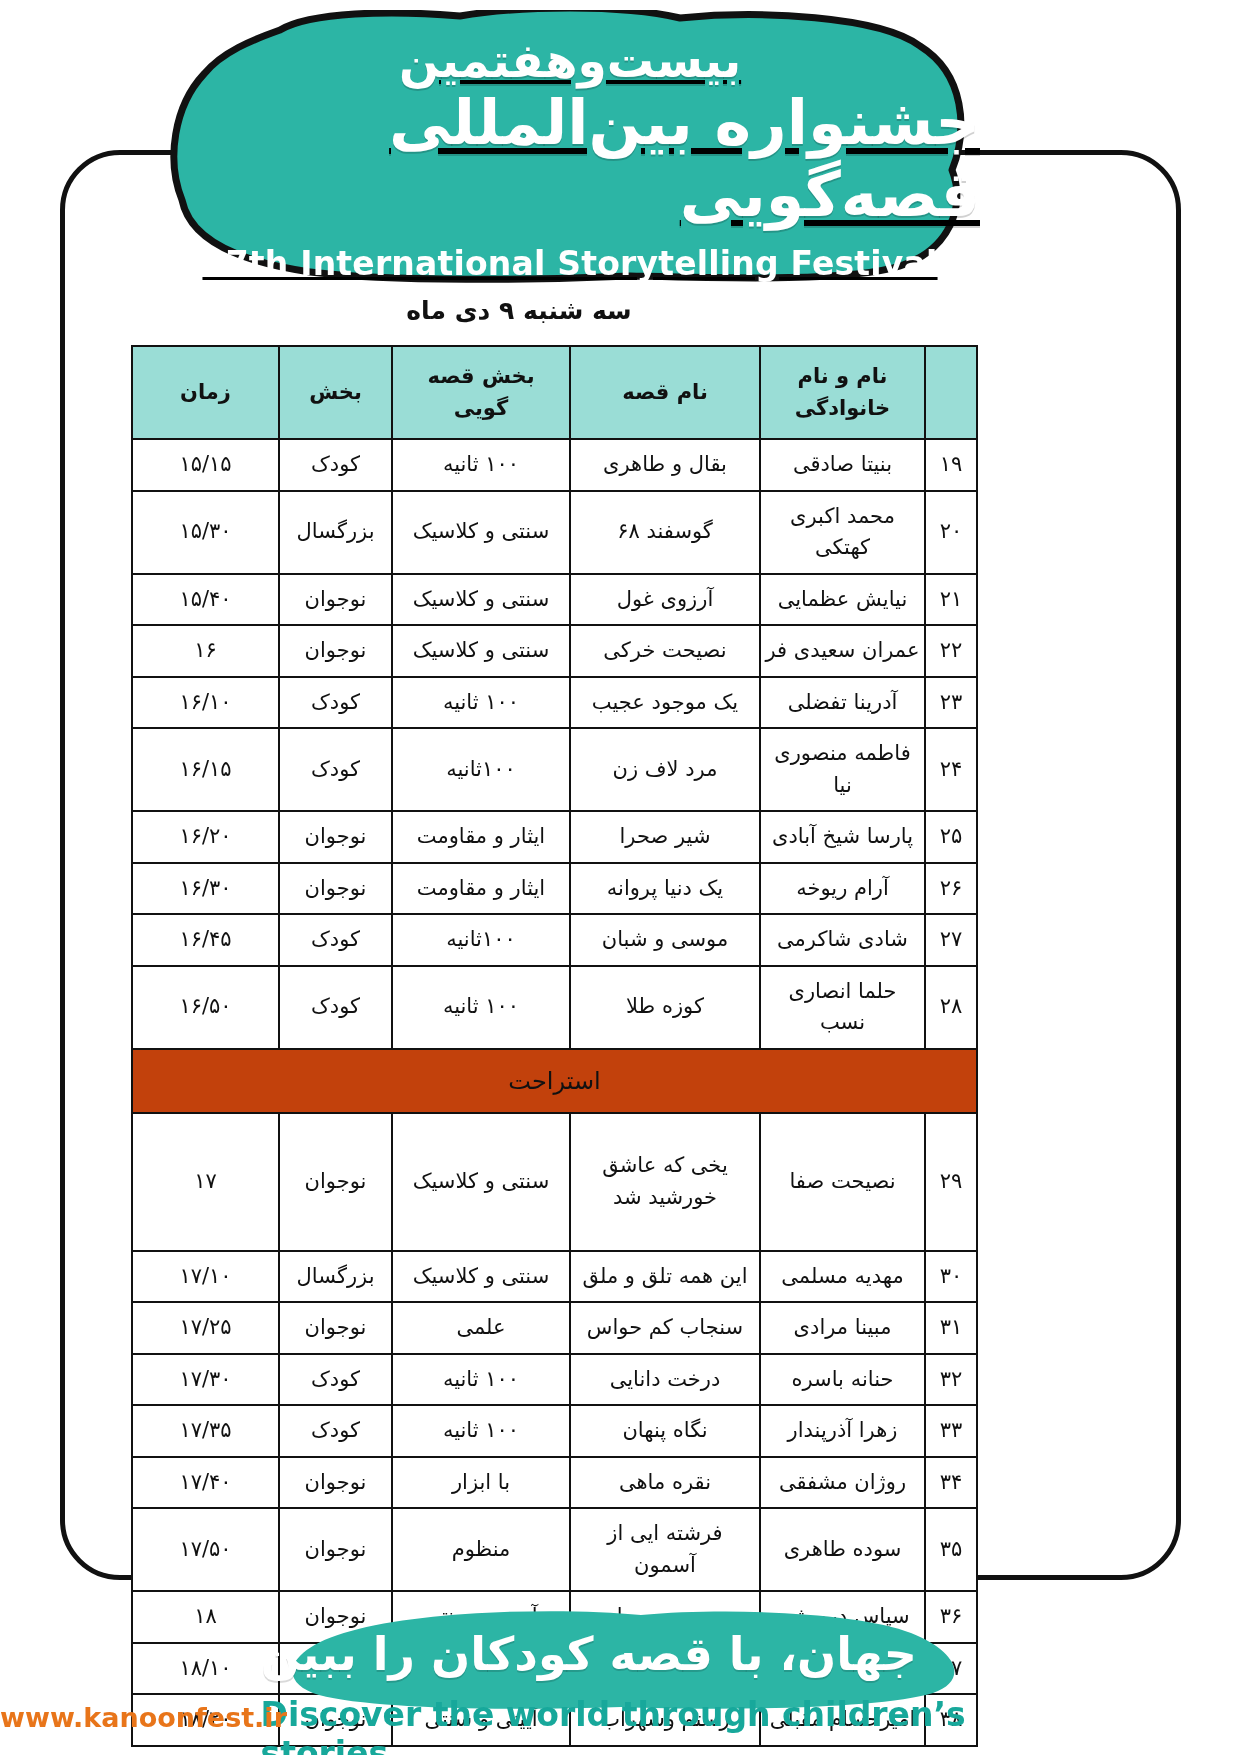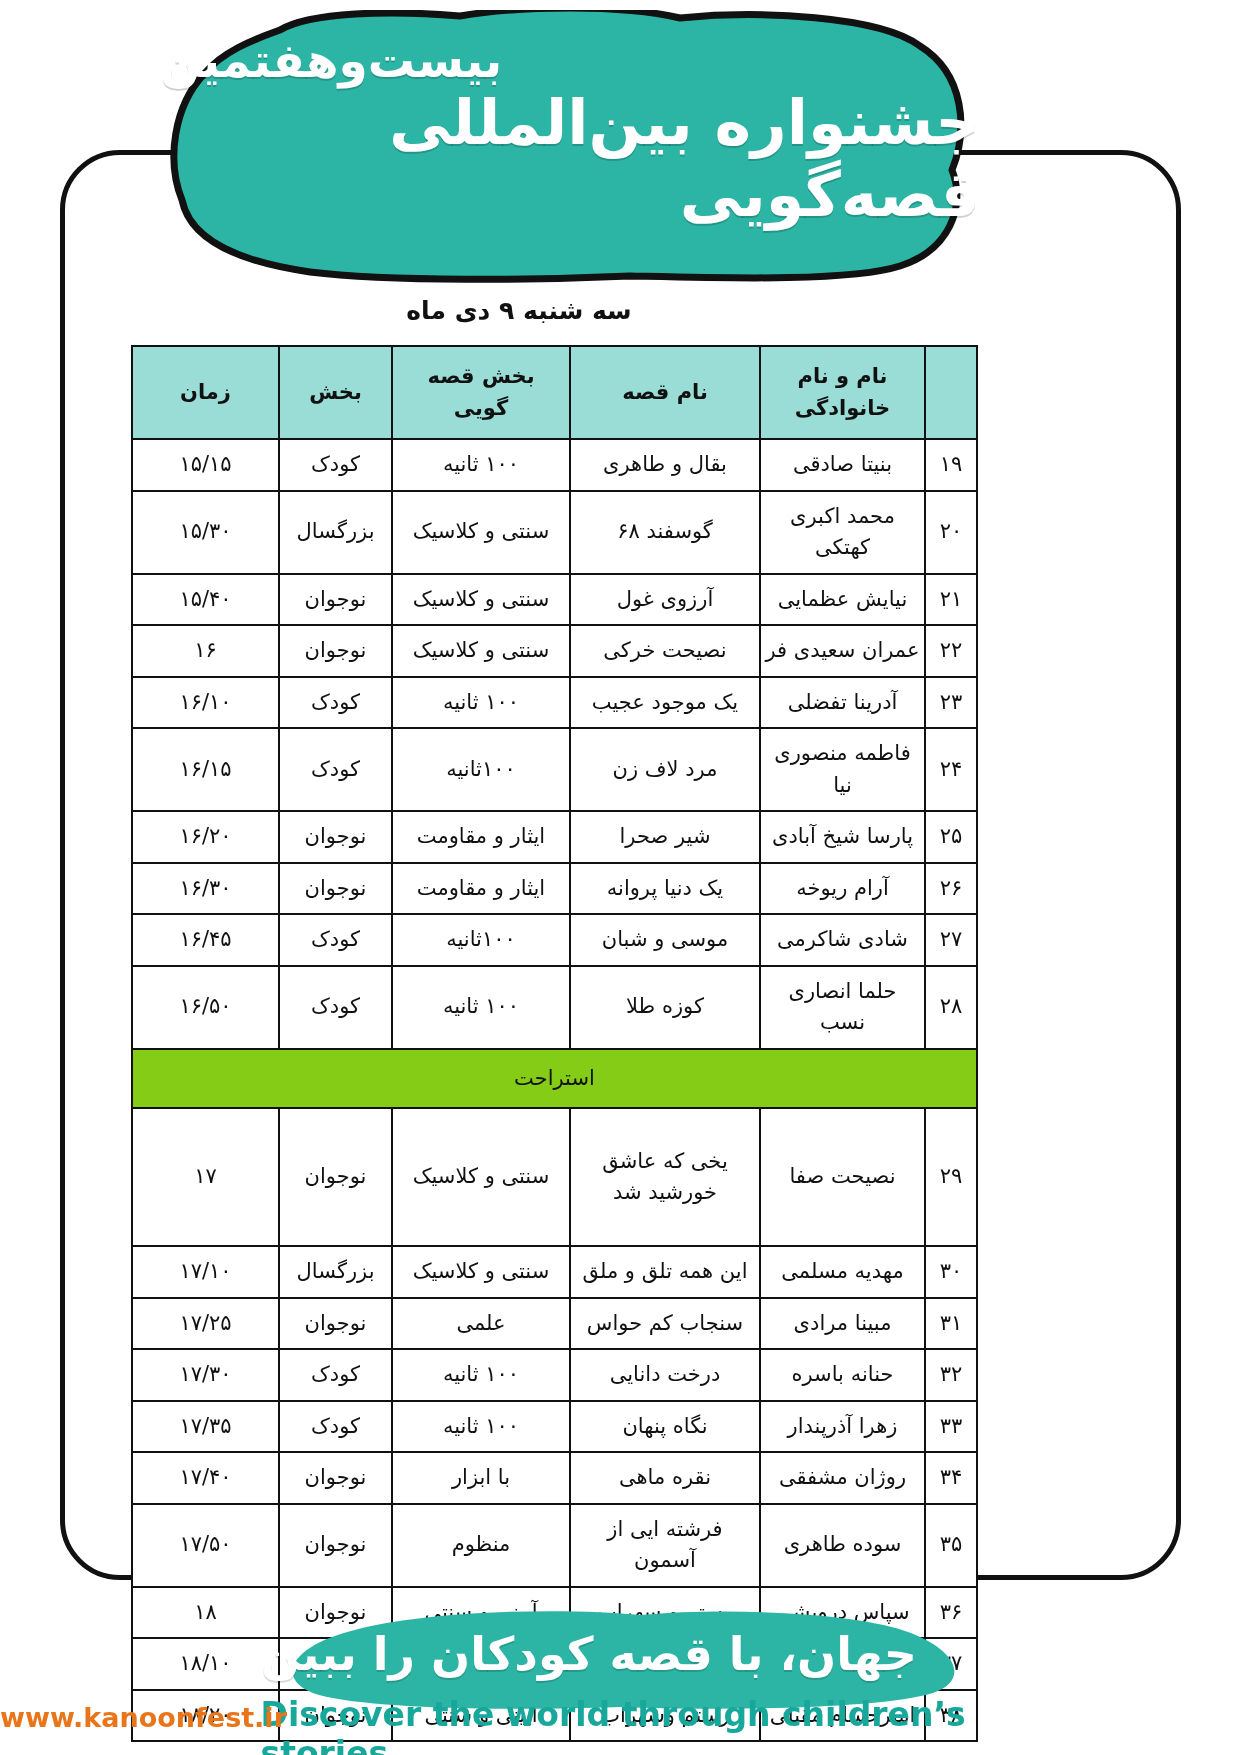--- a/index.html
+++ b/index.html
@@ -26,22 +26,22 @@
   
   .header-blob{
     position:absolute;
     left:160px; top:10px;
     width:820px; height:275px;
     z-index:5;
   }
   .blob-svg{position:absolute;left:0;top:0;width:100%;height:100%;}
   .header-text-wrap{
     position:absolute;left:0;top:0;width:100%;height:100%;
-    display:flex;flex-direction:column;align-items:flex-end;justify-content:flex-start;
-    padding-top:26px;box-sizing:border-box;
+    display:flex;flex-direction:column;align-items:center;justify-content:flex-start;
+    padding-top:26px;box-sizing:border-box;text-decoration:underline;
   }
   .fest-line1{
     font-size:47px;font-weight:bold;color:#ffffff;
     letter-spacing:-1px;line-height:1.05;
     text-shadow:0 2px 0 rgba(0,0,0,.18);
     direction:rtl;
   }
   .fest-line2{
     font-size:62px;font-weight:bold;color:#ffffff;
     line-height:1.15;margin-top:2px;direction:rtl;
@@ -95,22 +95,22 @@
   col.c-num   {width:52px;}
   col.c-name  {width:165px;}
   col.c-story {width:190px;}
   col.c-sgenre{width:178px;}
   col.c-sect  {width:113px;}
   col.c-time  {width:147px;}
 
   td.num{font-size:21px;}
   td.time{font-size:21px;}
   tr.break-row td{
-    background:#84cc16;
-    font-size:21px;
+    background:#c2410c;
+    font-size:24px;
     padding:13px 8px;
   }
   td.tall{height:118px;}
 
   
   .footer{
     position:absolute;
     left:0;bottom:0;width:1241px;
     text-align:left;
     z-index:7;
@@ -143,20 +143,21 @@
 <div class="header-blob">
   <svg class="blob-svg" viewBox="0 0 820 275" preserveAspectRatio="none">
     <path d="M120,20 C150,2 230,0 300,6 C360,-4 460,-6 520,8 C600,0 720,6 760,36
              C805,64 808,120 792,160 C806,196 790,240 740,256 C690,272 560,268 470,266
              C380,270 230,272 150,262 C80,252 30,230 22,190 C6,150 14,96 44,64
              C62,42 92,30 120,20 Z" fill="#2CB5A5" stroke="#111111" stroke-width="7" stroke-linejoin="round"></path>
   </svg>
   <div class="header-text-wrap">
     <div class="fest-line1">بیست‌وهفتمین</div>
     <div class="fest-line2">جشنواره بین‌المللی قصه‌گویی</div>
+    <div class="fest-en">27th International Storytelling Festival</div>
   </div>
 </div>
 
 <div class="date-caption">سه شنبه ۹ دی ماه</div>
 
 <div class="table-wrap">
   <table class="schedule">
     <colgroup>
       <col class="c-num">
         <col class="c-name">

